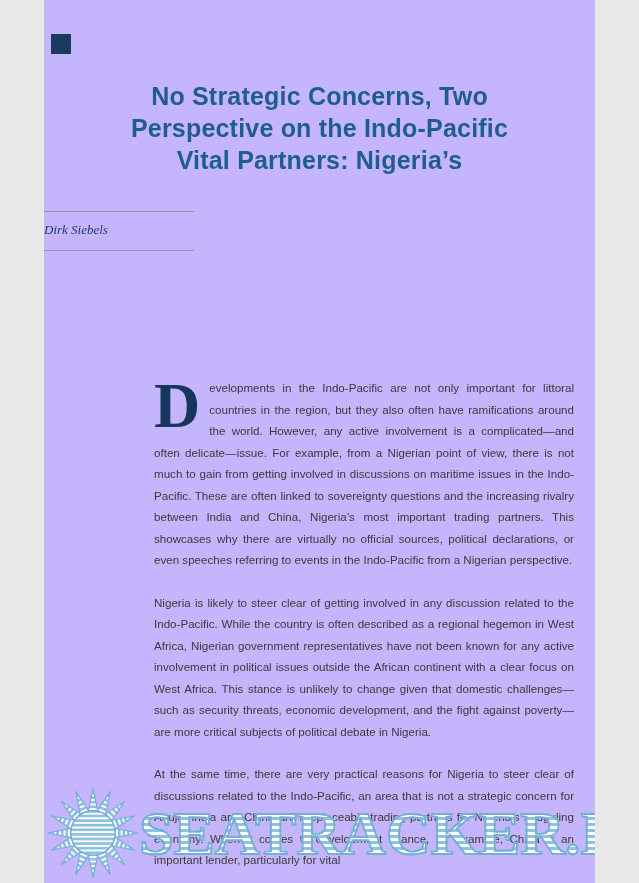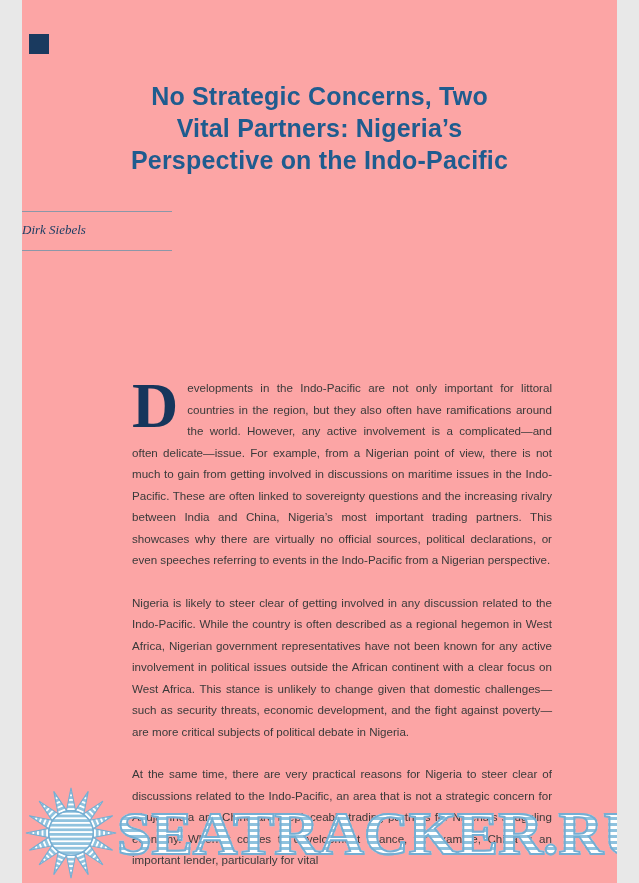--- a/index.html
+++ b/index.html
@@ -1,20 +1,20 @@
 <!DOCTYPE html>
 <html><head>
 <meta charset="utf-8">
 <style>
   html,body { margin:0; padding:0; background:#e8e8e8; }
   .page {
     position:relative;
-    width:595px; height:883px;
+    width:551px; height:883px;
     margin:0 auto;
-    background:#fca5a5;
+    background:#c4b5fd;
     overflow:hidden;
     font-family:"Liberation Sans", sans-serif;
   }
 
   .corner-square {
     position:absolute; left:7px; top:34px;
     width:20px; height:20px;
     background:#1a3a5f;
   }
 
@@ -91,22 +91,22 @@
 </style>
 </head>
 <body>
 
 <div class="page">
 
   <div class="corner-square"></div>
 
   <h1 class="title">
     <span>No Strategic Concerns, Two</span>
+    <span>Perspective on the Indo-Pacific</span>
     <span>Vital Partners: Nigeria’s</span>
-    <span>Perspective on the Indo-Pacific</span>
   </h1>
 
   <div class="author-block">
     <hr class="author-rule">
     <div class="author-name">Dirk Siebels</div>
     <hr class="author-rule">
   </div>
 
   <div class="body-text">
     <p>

